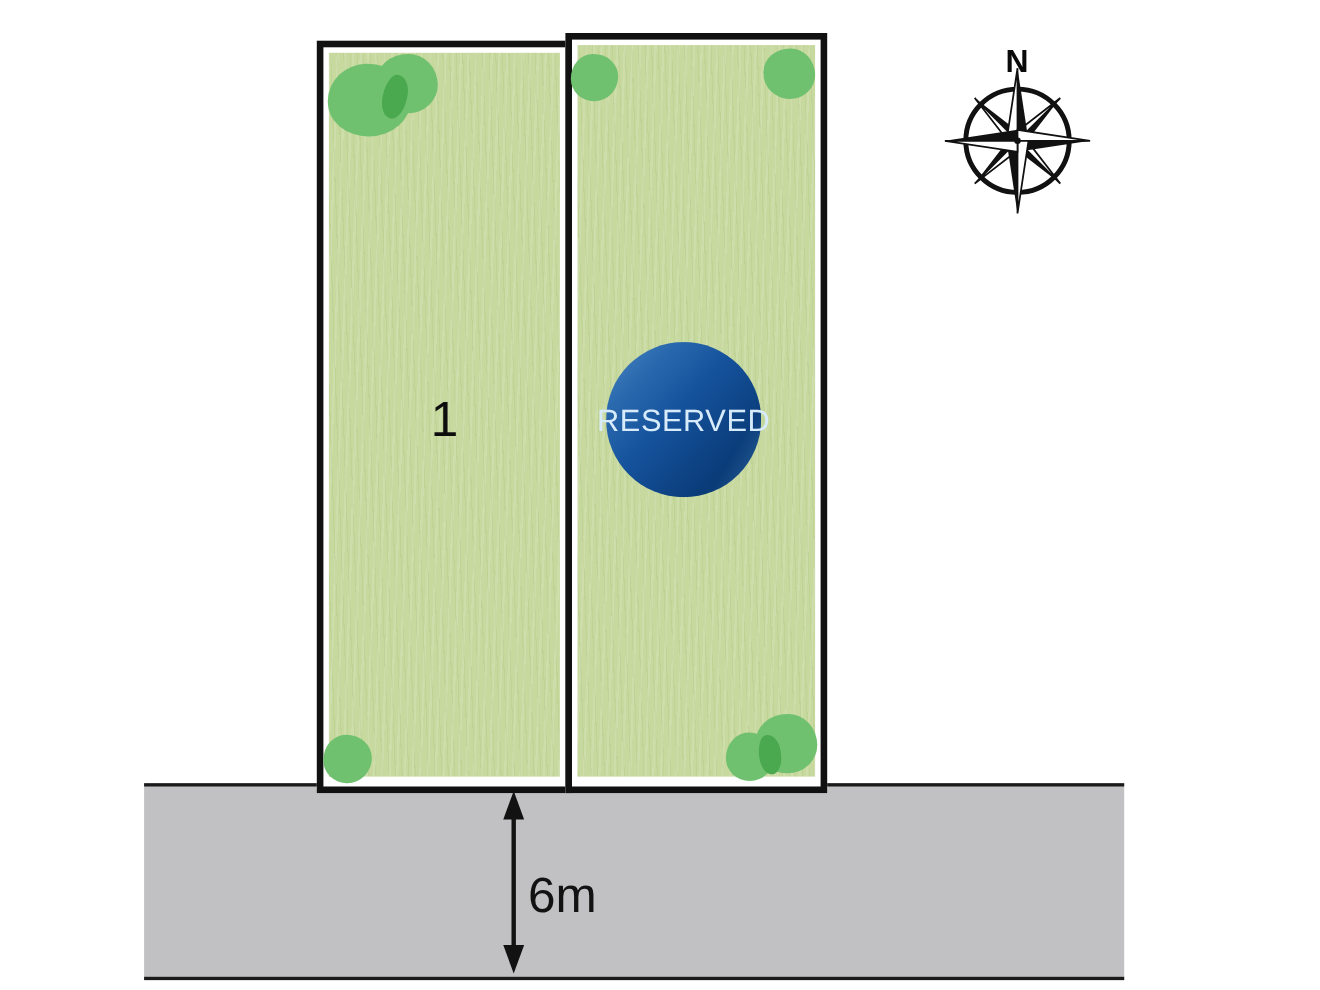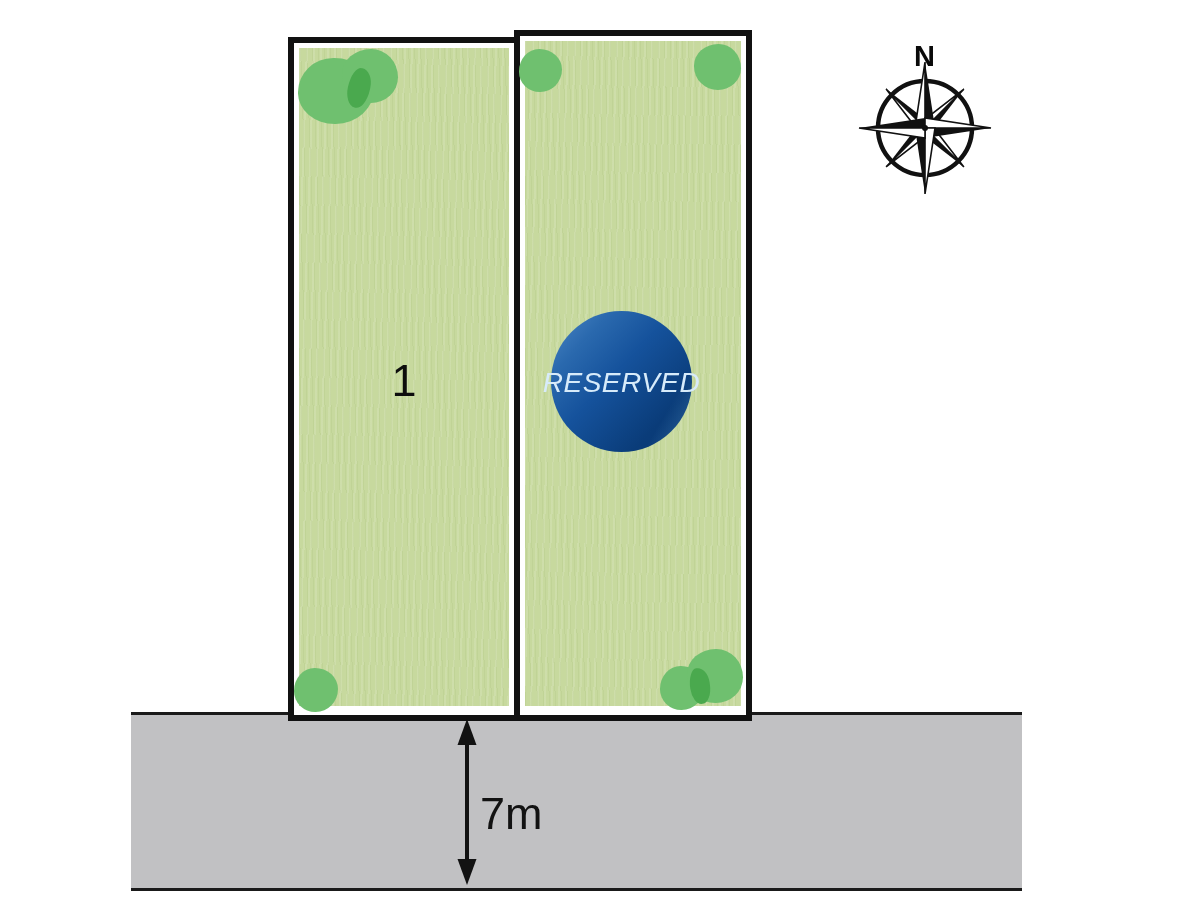--- a/index.html
+++ b/index.html
@@ -84,21 +84,20 @@
   .badge{
     position:absolute;
     left:551px;top:311px;
     width:141px;height:141px;
     border-radius:50%;
     background:
       linear-gradient(300deg, rgba(120,190,235,0.35) 0%, rgba(120,190,235,0) 22%),
       linear-gradient(133deg, var(--badge-blue-light) 0%, #2a69ae 22%, #15529c 45%, var(--badge-blue-dark) 78%, #0a3a74 100%);
     display:flex;align-items:center;justify-content:center;
     z-index:3;
-    font-style:italic;
   }
   .badge-text{
     color:var(--badge-text-color);
     font-size:28px;
     letter-spacing:0.5px;
     white-space:nowrap;
     transform:translateY(1px);
   }
   
   .dim-arrow{ position:absolute; left:445px;top:716px; z-index:2; }
@@ -161,21 +160,21 @@
 
   <div class="badge">
     <span class="badge-text">RESERVED</span>
   </div>
 
   <svg class="dim-arrow" width="46" height="172" viewBox="0 0 46 172">
     <line x1="22" y1="18" x2="22" y2="154" stroke="#121212" stroke-width="4"></line>
     <polygon points="22,3 12.5,29 31.5,29" fill="#121212"></polygon>
     <polygon points="22,169 12.5,143 31.5,143" fill="#121212"></polygon>
   </svg>
-  <div class="road-width-label">7m</div>
+  <div class="road-width-label">6m</div>
 
   <div class="compass">
     <div class="compass-n">N</div>
     <svg class="compass-rose" width="150" height="150" viewBox="-75 -75 150 150">
       <circle cx="0" cy="0" r="47" fill="none" stroke="#111" stroke-width="4.5"></circle>
 
       <g>
         <g transform="rotate(45)">
           <polygon points="0,-55 7,0 0,0" fill="#111"></polygon>
           <polygon points="0,-55 -7,0 0,0" fill="#fff" stroke="#111" stroke-width="1.6"></polygon>

